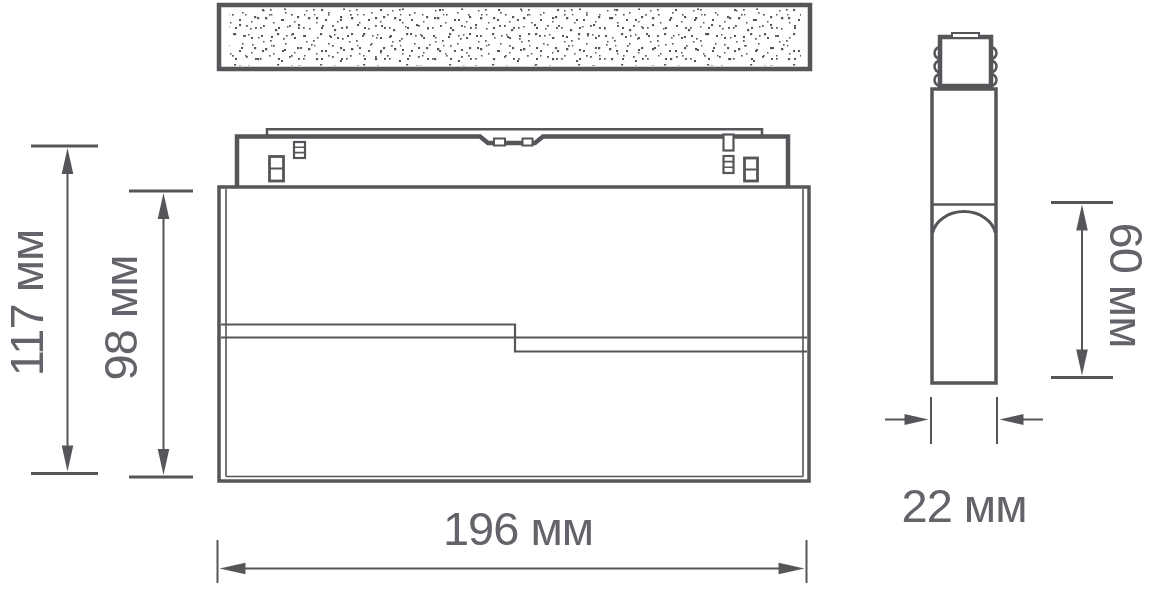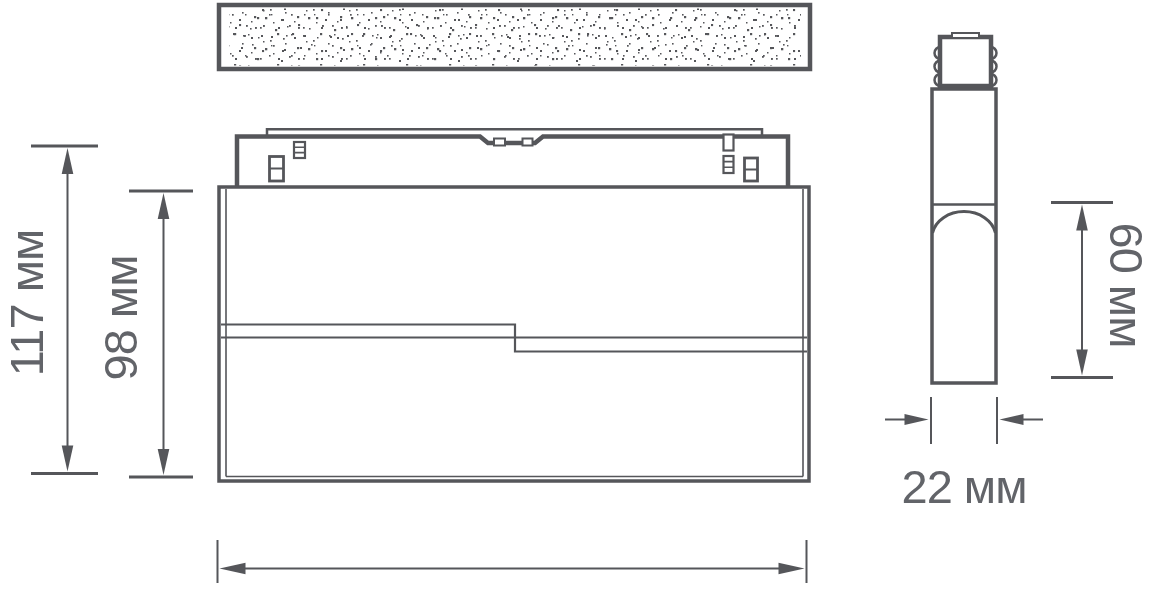--- a/index.html
+++ b/index.html
@@ -167,16 +167,17 @@
       <path fill="#55565a" stroke="none" d="M999.5,419.5 L1023.5,414 L1023.5,425 Z"></path>
     </g>
   </svg>
 
   <div class="dim-label rot-ccw" style="left:-58px;top:275px;width:170px;height:56px;">117 мм</div>
 
   <div class="dim-label rot-ccw" style="left:46px;top:290px;width:150px;height:56px;">98 мм</div>
 
   <div class="dim-label rot-cw" style="left:1051px;top:257px;width:150px;height:56px;">60 мм</div>
 
+  <div class="dim-label" style="left:418px;top:501px;width:200px;height:56px;">196 мм</div>
 
-  <div class="dim-label" style="left:874px;top:459px;width:180px;height:56px;">22 мм</div>
+  <div class="dim-label" style="left:874px;top:478px;width:180px;height:56px;">22 мм</div>
 
 </div>
 
 </body></html>

